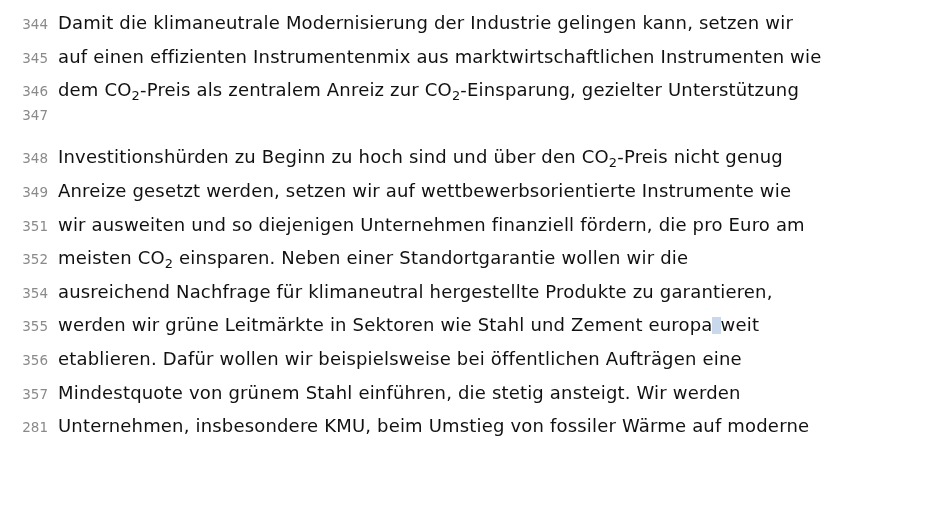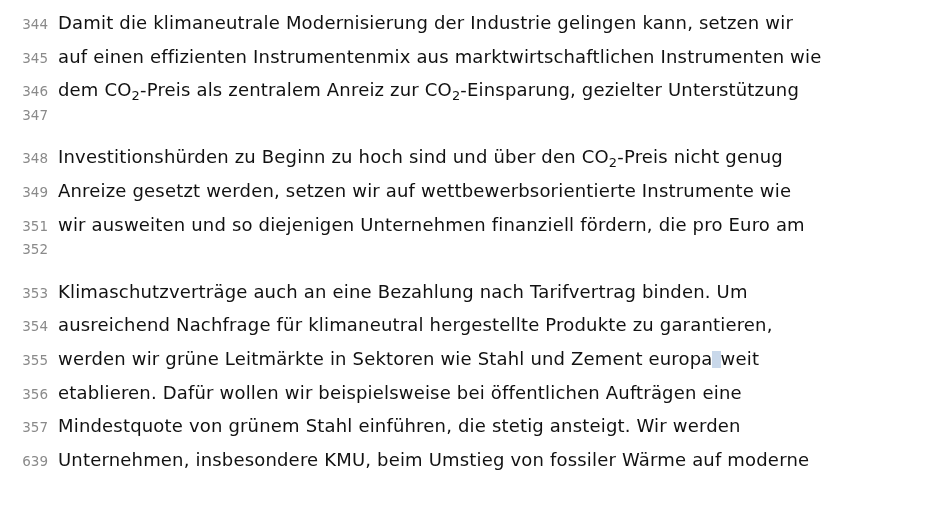--- a/index.html
+++ b/index.html
@@ -93,26 +93,23 @@
   </div>
 
 
   <div class="line-row">
     <span class="line-no">351</span>
     <span class="line-text">wir ausweiten und so diejenigen Unternehmen finanziell fördern, die pro Euro am</span>
   </div>
 
   <div class="line-row">
     <span class="line-no">352</span>
+    <span class="line-text"><span>meisten CO</span><sub>2</sub><span> einsparen. Neben einer Standortgarantie wollen wir die</span></span>
   </div>
 
-  <div class="line-row">
-    <span class="line-no">353</span>
-    <span class="line-text">Klimaschutzverträge auch an eine Bezahlung nach Tarifvertrag binden. Um</span>
-  </div>
 
   <div class="line-row">
     <span class="line-no">354</span>
     <span class="line-text">ausreichend Nachfrage für klimaneutral hergestellte Produkte zu garantieren,</span>
   </div>
 
   <div class="line-row">
     <span class="line-no">355</span>
     <span class="line-text"><span>werden wir grüne Leitmärkte in Sektoren wie Stahl und Zement europa</span><span class="cursor-mark"></span><span>weit</span></span>
   </div>
@@ -121,17 +118,17 @@
     <span class="line-no">356</span>
     <span class="line-text">etablieren. Dafür wollen wir beispielsweise bei öffentlichen Aufträgen eine</span>
   </div>
 
   <div class="line-row">
     <span class="line-no">357</span>
     <span class="line-text">Mindestquote von grünem Stahl einführen, die stetig ansteigt. Wir werden</span>
   </div>
 
   <div class="line-row">
-    <span class="line-no">639</span>
+    <span class="line-no">281</span>
     <span class="line-text">Unternehmen, insbesondere KMU, beim Umstieg von fossiler Wärme auf moderne</span>
   </div>
 
 </div>
 
 </body></html>

